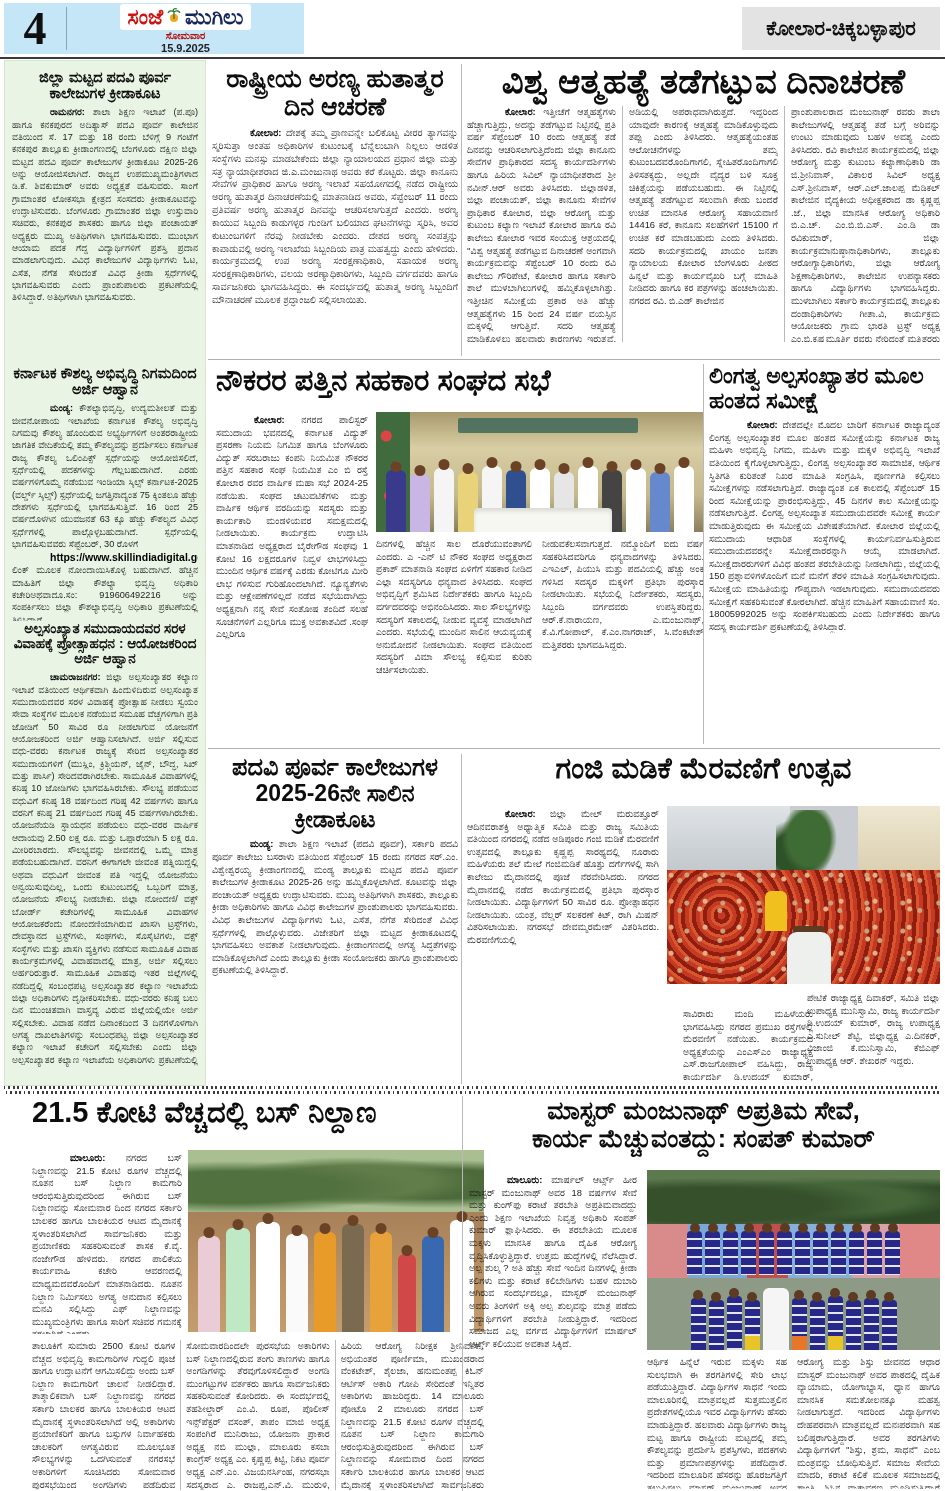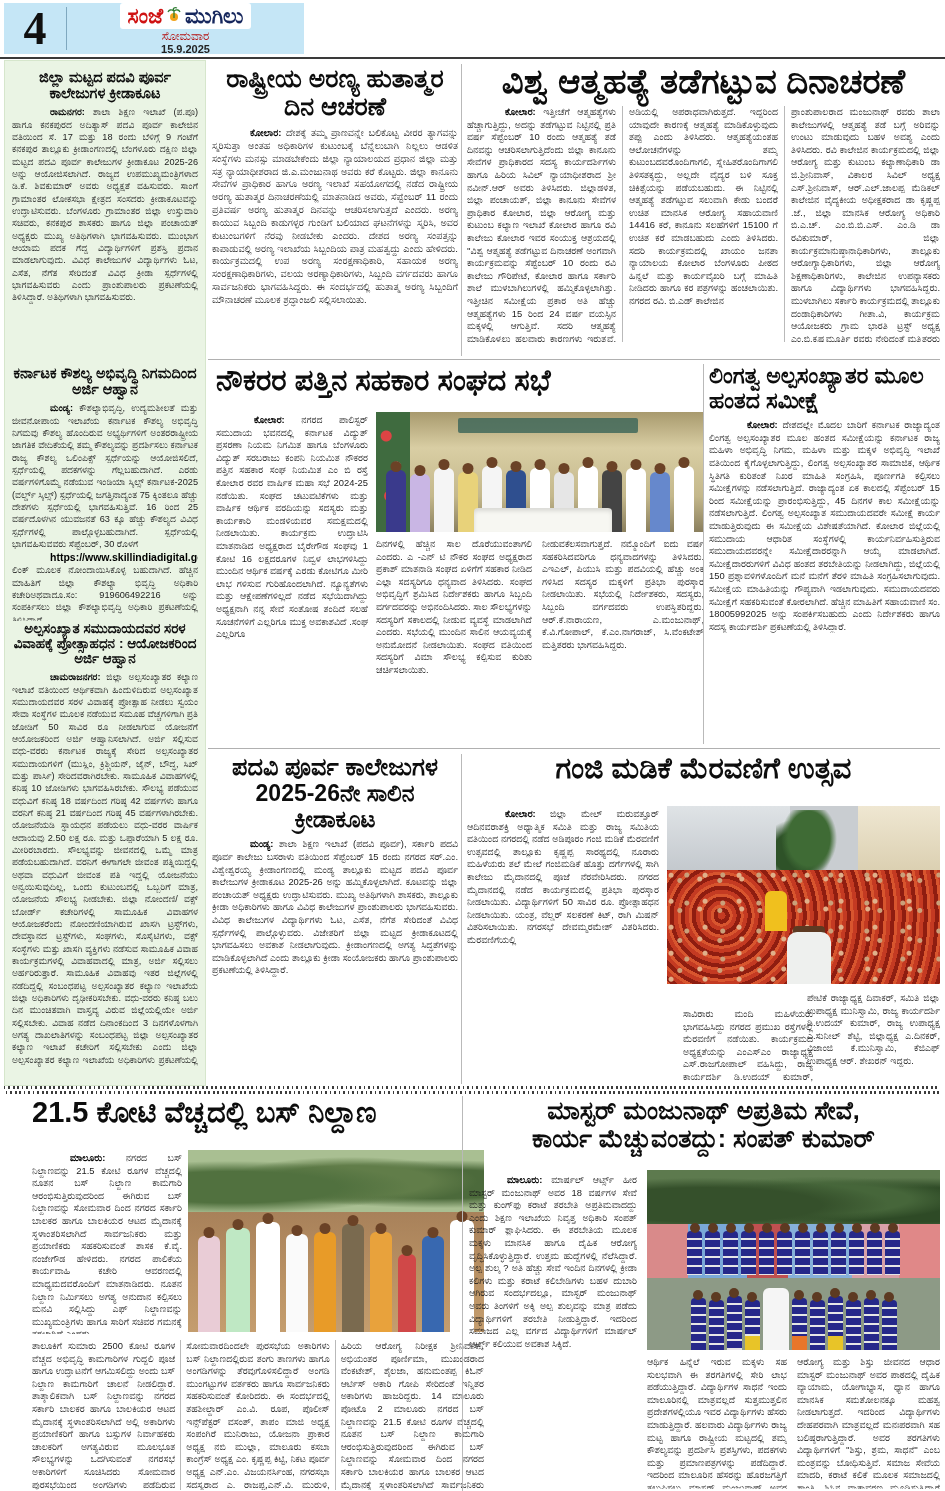--- a/index.html
+++ b/index.html
@@ -8,21 +8,21 @@
   .abs{position:absolute;}
   
   #mast-left{left:4px;top:3px;width:300px;height:51px;background:#c5e6f6;display:flex;align-items:stretch;}
   #page-num{width:62px;display:flex;align-items:center;justify-content:center;
             font-family:"Liberation Serif",serif;font-size:46px;font-weight:bold;color:#101010;}
   #mast-div{width:1px;background:#7fa8bf;margin:4px 0;}
   #logo-wrap{flex:1;display:flex;flex-direction:column;align-items:center;justify-content:center;}
   #logo-line{background:#ffffff;border-radius:3px;padding:1px 8px;display:flex;align-items:center;gap:3px;}
   .logo-sanje{color:#cf1212;font-weight:bold;font-size:21px;}
   .logo-mugilu{color:#15265c;font-weight:bold;font-size:21px;}
-  .mast-day{color:#b40f0f;font-size:12px;font-weight:normal;margin-top:0;}
+  .mast-day{color:#b40f0f;font-size:10px;font-weight:bold;margin-top:0;}
   .mast-date{color:#222;font-size:11px;font-weight:bold;}
   #edition{left:742px;top:7px;width:198px;height:43px;background:#e3e3e3;
            display:flex;align-items:center;justify-content:center;
            font-size:20px;font-weight:bold;color:#111;}
   #mast-rule{left:0;top:57px;width:945px;height:2px;background:#3a3a3a;}
   
   .hl{font-weight:bold;color:#0d0d0d;text-align:center;line-height:1.12;}
   .bt{font-size:9.4px;line-height:1.34;text-align:justify;color:#1c1c1c;overflow:hidden;}
   .bt b{color:#000;padding-left:38px;}
   .vrule{width:1px;background:#b9b9b9;}
@@ -62,20 +62,21 @@
               <circle cx="8" cy="11" r="4" fill="#f2a41c"></circle>
               <path d="M8 12 L8 5 M8 5 C5 3 3 4 2 6 M8 5 C11 3 13 4 14 6 M8 5 C6 2 9 1 11 2" stroke="#2e7d32" stroke-width="1.3" fill="none"></path>
             </svg>
         </span>
         <span class="logo-mugilu">ಮುಗಿಲು</span>
       </div>
       <div class="mast-day">ಸೋಮವಾರ</div>
       <div class="mast-date">15.9.2025</div>
     </div>
   </div>
+  <div class="abs" id="edition">ಕೋಲಾರ-ಚಿಕ್ಕಬಳ್ಳಾಪುರ</div>
   <div class="abs" id="mast-rule"></div>
 
   <div class="abs" id="rail">
     <div style="height:296px;overflow:hidden;">
       <div class="hl rail-hl">ಜಿಲ್ಲಾ ಮಟ್ಟದ ಪದವಿ ಪೂರ್ವ ಕಾಲೇಜುಗಳ ಕ್ರೀಡಾಕೂಟ</div>
       <p class="bt rail-bt" style="margin:5px 0 0;"><b>ರಾಮನಗರ:</b> <span>ಶಾಲಾ ಶಿಕ್ಷಣ ಇಲಾಖೆ (ಪ.ಪೂ) ಹಾಗೂ ಕನಕಪುರದ ಅದಿತ್ಯಾಸ್ ಪದವಿ ಪೂರ್ವ ಕಾಲೇಜಿನ ವತಿಯಿಂದ ಸೆ. 17 ಮತ್ತು 18 ರಂದು ಬೆಳಿಗ್ಗೆ 9 ಗಂಟೆಗೆ ಕನಕಪುರ ತಾಲ್ಲೂಕು ಕ್ರೀಡಾಂಗಣದಲ್ಲಿ ಬೆಂಗಳೂರು ದಕ್ಷಿಣ ಜಿಲ್ಲಾ ಮಟ್ಟದ ಪದವಿ ಪೂರ್ವ ಕಾಲೇಜುಗಳ ಕ್ರೀಡಾಕೂಟ 2025-26 ಅನ್ನು ಆಯೋಜಿಸಲಾಗಿದೆ. ರಾಜ್ಯದ ಉಪಮುಖ್ಯಮಂತ್ರಿಗಳಾದ ಡಿ.ಕೆ. ಶಿವಕುಮಾರ್ ಅವರು ಅಧ್ಯಕ್ಷತೆ ವಹಿಸುವರು. ಸಾಂಗೆ ಗ್ರಾಮಾಂತರ ಲೋಕಸಭಾ ಕ್ಷೇತ್ರದ ಸಂಸದರು ಕ್ರೀಡಾಕೂಟವನ್ನು ಉದ್ಘಾಟಿಸುವರು. ಬೆಂಗಳೂರು ಗ್ರಾಮಾಂತರ ಜಿಲ್ಲಾ ಉಸ್ತುವಾರಿ ಸಚಿವರು, ಕನಕಪುರ ಶಾಸಕರು ಹಾಗೂ ಜಿಲ್ಲಾ ಪಂಚಾಯತ್ ಅಧ್ಯಕ್ಷರು ಮುಖ್ಯ ಅತಿಥಿಗಳಾಗಿ ಭಾಗವಹಿಸುವರು. ಮುಂಭಾಗ ಆಯಾಮ ಪದಕ ಗೆದ್ದ ವಿದ್ಯಾರ್ಥಿಗಳಿಗೆ ಪ್ರಶಸ್ತಿ ಪ್ರದಾನ ಮಾಡಲಾಗುವುದು. ವಿವಿಧ ಕಾಲೇಜುಗಳ ವಿದ್ಯಾರ್ಥಿಗಳು ಓಟ, ಎಸೆತ, ನೆಗೆತ ಸೇರಿದಂತೆ ವಿವಿಧ ಕ್ರೀಡಾ ಸ್ಪರ್ಧೆಗಳಲ್ಲಿ ಭಾಗವಹಿಸುವರು ಎಂದು ಪ್ರಾಂಶುಪಾಲರು ಪ್ರಕಟಣೆಯಲ್ಲಿ ತಿಳಿಸಿದ್ದಾರೆ. ಅತಿಥಿಗಳಾಗಿ ಭಾಗವಹಿಸುವರು.</span></p>
     </div>
     <div style="height:256px;overflow:hidden;">
       <div class="hl rail-hl">ಕರ್ನಾಟಕ ಕೌಶಲ್ಯ ಅಭಿವೃದ್ಧಿ ನಿಗಮದಿಂದ ಅರ್ಜಿ ಆಹ್ವಾನ</div>
       <p class="bt rail-bt" style="margin:5px 0 0;"><b>ಮಂಡ್ಯ:</b> <span>ಕೌಶಲ್ಯಾಭಿವೃದ್ಧಿ, ಉದ್ಯಮಶೀಲತೆ ಮತ್ತು ಜೀವನೋಪಾಯ ಇಲಾಖೆಯ ಕರ್ನಾಟಕ ಕೌಶಲ್ಯ ಅಭಿವೃದ್ಧಿ ನಿಗಮವು ಕೌಶಲ್ಯ ಹೊಂದಿರುವ ಅಭ್ಯರ್ಥಿಗಳಿಗೆ ಅಂತರರಾಷ್ಟ್ರೀಯ ಜಾಗತಿಕ ವೇದಿಕೆಯಲ್ಲಿ ತಮ್ಮ ಕೌಶಲ್ಯವನ್ನು ಪ್ರದರ್ಶಿಸಲು ಕರ್ನಾಟಕ ರಾಜ್ಯ ಕೌಶಲ್ಯ ಒಲಿಂಪಿಕ್ಸ್ ಸ್ಪರ್ಧೆಯನ್ನು ಆಯೋಜಿಸಲಿದೆ, ಸ್ಪರ್ಧೆಯಲ್ಲಿ ಪದಕಗಳನ್ನು ಗೆಲ್ಲಬಹುದಾಗಿದೆ. ಎರಡು ವರ್ಷಗಳಿಗೊಮ್ಮೆ ನಡೆಯುವ ಇಂಡಿಯಾ ಸ್ಕಿಲ್ಸ್ ಕರ್ನಾಟಕ-2025 (ವರ್ಲ್ಡ್ ಸ್ಕಿಲ್ಸ್) ಸ್ಪರ್ಧೆಯಲ್ಲಿ ಜಗತ್ತಿನಾದ್ಯಂತ 75 ಕ್ಕಿಂತಲೂ ಹೆಚ್ಚು ದೇಶಗಳು ಸ್ಪರ್ಧೆಯಲ್ಲಿ ಭಾಗವಹಿಸುತ್ತಿವೆ. 16 ರಿಂದ 25 ವರ್ಷದೊಳಗಿನ ಯುವಜನತೆ 63 ಕ್ಕೂ ಹೆಚ್ಚು ಕೌಶಲ್ಯದ ವಿವಿಧ ಸ್ಪರ್ಧೆಗಳಲ್ಲಿ ಪಾಲ್ಗೊಳ್ಳಬಹುದಾಗಿದೆ. ಸ್ಪರ್ಧೆಯಲ್ಲಿ ಭಾಗವಹಿಸುವವರು ಸೆಪ್ಟೆಂಬರ್, 30 ರೊಳಗೆ</span>

